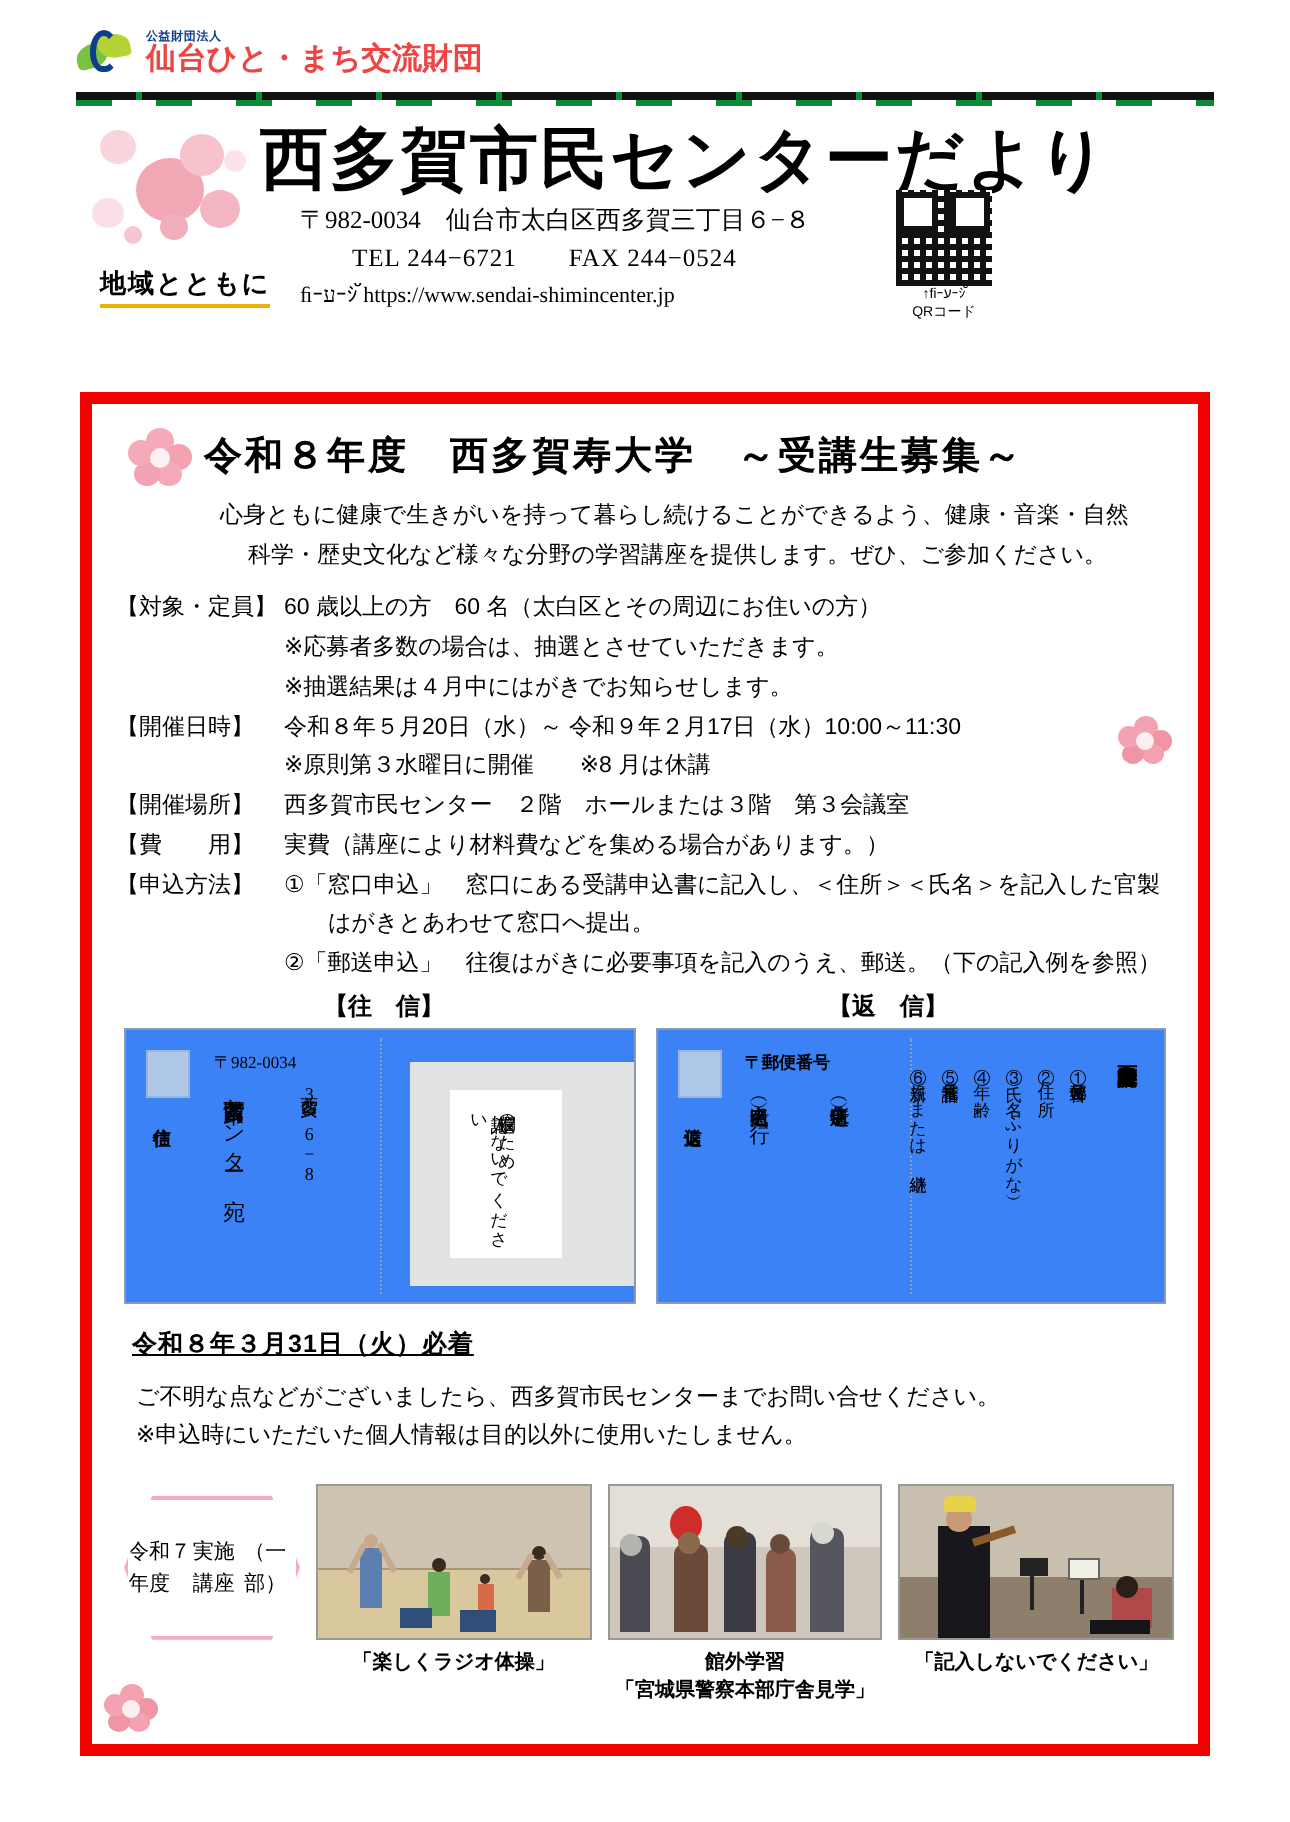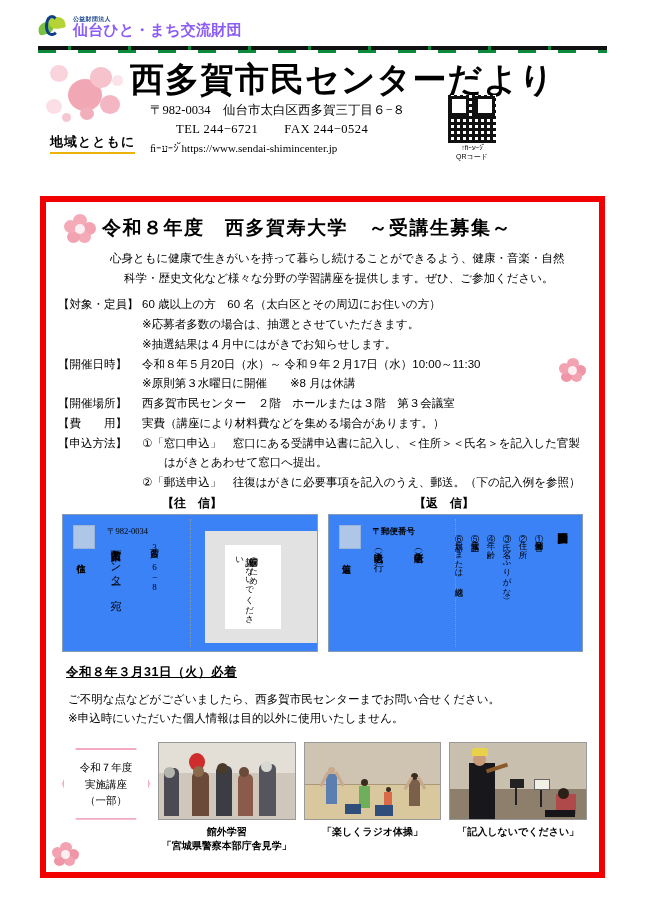--- a/index.html
+++ b/index.html
@@ -31,21 +31,21 @@
   }
   .org-logo .swirl {
     position: absolute; left: 7px; top: 1px;
     width: 14px; height: 21px;
     border: 3px solid #0e3d8c;
     border-radius: 50% 50% 45% 45%;
     border-right-color: transparent;
   }
   .org-text { line-height: 1.05; }
   .org-sub { font-size: 6px; color: #0e3d8c; font-weight: bold; letter-spacing: .3px; }
-  .org-name { font-size: 15px; color: #8b5cf6; font-weight: bold; letter-spacing: .2px; }
+  .org-name { font-size: 15px; color: #ef4444; font-weight: bold; letter-spacing: .2px; }
 
   
   .deco-rule {
     margin: 6px 38px 0 38px; height: 7px;
     background:
       repeating-linear-gradient(90deg, #0b8a3c 0 18px, transparent 18px 40px),
       repeating-linear-gradient(90deg, #111 0 30px, #0b8a3c 30px 33px, #111 33px 60px);
     background-position: 0 4px, 0 0;
     background-size: 40px 3px, 60px 4px;
     background-repeat: repeat-x, repeat-x;
@@ -194,21 +194,21 @@
     margin-top: 9px; padding-left: 10px;
     font-size: 11.5px; line-height: 1.65;
   }
 
   
   .photos { display: flex; align-items: flex-start; margin-top: 14px; padding-left: 4px; gap: 8px; }
   .hexbadge {
     width: 88px; height: 72px; flex: 0 0 88px;
     margin-top: 6px;
     position: relative;
-    display: flex; flex-direction: column;
+    display: flex; flex-direction: row;
     align-items: center; justify-content: center;
     font-size: 10.5px; line-height: 1.55;
     background: #fff;
     border: 2px solid #f3aac5;
     clip-path: polygon(16% 0, 84% 0, 100% 50%, 84% 100%, 16% 100%, 0 50%);
   }
   .photo-col { flex: 1; text-align: center; }
   .photo {
     width: 100%; height: 78px; border: 1px solid #999;
     position: relative; overflow: hidden;
@@ -386,38 +386,20 @@
     <div>ご不明な点などがございましたら、西多賀市民センターまでお問い合せください。</div>
     <div>※申込時にいただいた個人情報は目的以外に使用いたしません。</div>
   </div>
 
   <div class="photos">
 
     <div class="hexbadge">
       <div>令和７年度</div>
       <div>実施講座</div>
       <div>（一部）</div>
-    </div>
-
-    <div class="photo-col">
-      <div class="photo ph2">
-        <div style="position:absolute;left:22%;top:14%;width:16px;height:18px;background:#cf2c2c;border-radius:50%;"></div>
-        <div class="fig" style="left:4%;width:15px;height:48px;background:#4a4a52;"></div>
-        <div class="fig" style="left:24%;width:17px;height:44px;background:#6b4a3a;"></div>
-        <div class="fig" style="left:42%;width:16px;height:50px;background:#3c3c44;"></div>
-        <div class="fig" style="left:58%;width:15px;height:42px;background:#8a5a4a;"></div>
-        <div class="fig" style="left:74%;width:17px;height:52px;background:#55555e;"></div>
-        <div style="position:absolute;left:4%;top:32%;width:11px;height:11px;border-radius:50%;background:#b4b4ae;"></div>
-        <div style="position:absolute;left:25%;top:30%;width:11px;height:11px;border-radius:50%;background:#8a6a4a;"></div>
-        <div style="position:absolute;left:43%;top:26%;width:11px;height:11px;border-radius:50%;background:#4a3a2a;"></div>
-        <div style="position:absolute;left:59%;top:32%;width:10px;height:10px;border-radius:50%;background:#6a4a3a;"></div>
-        <div style="position:absolute;left:75%;top:24%;width:11px;height:11px;border-radius:50%;background:#d8d8d2;"></div>
-      </div>
-      <div class="pcap">館外学習</div>
-      <div class="pcap" style="margin-top:1px;">「宮城県警察本部庁舎見学」</div>
     </div>
 
     <div class="photo-col">
       <div class="photo ph1">
         <div class="wallsplit"></div>
         <div class="person" style="left:14%;width:16px;height:46px;">
           <div class="head" style="background:#c8a98d;"></div>
           <div class="body" style="height:30px;background:#5b7fb0;"></div>
           <div class="arm" style="left:-1px;top:4px;height:16px;transform:rotate(28deg);"></div>
           <div class="arm" style="right:-1px;top:4px;height:16px;transform:rotate(-28deg);"></div>
@@ -436,20 +418,38 @@
           <div class="arm" style="left:-1px;top:3px;height:14px;transform:rotate(30deg);"></div>
           <div class="arm" style="right:-1px;top:3px;height:14px;transform:rotate(-30deg);"></div>
         </div>
         <div style="position:absolute;left:30%;bottom:6%;width:16px;height:10px;background:#2f4f7a;"></div>
         <div style="position:absolute;left:52%;bottom:4%;width:18px;height:11px;background:#2f4f7a;"></div>
       </div>
       <div class="pcap">「楽しくラジオ体操」</div>
     </div>
 
     <div class="photo-col">
+      <div class="photo ph2">
+        <div style="position:absolute;left:22%;top:14%;width:16px;height:18px;background:#cf2c2c;border-radius:50%;"></div>
+        <div class="fig" style="left:4%;width:15px;height:48px;background:#4a4a52;"></div>
+        <div class="fig" style="left:24%;width:17px;height:44px;background:#6b4a3a;"></div>
+        <div class="fig" style="left:42%;width:16px;height:50px;background:#3c3c44;"></div>
+        <div class="fig" style="left:58%;width:15px;height:42px;background:#8a5a4a;"></div>
+        <div class="fig" style="left:74%;width:17px;height:52px;background:#55555e;"></div>
+        <div style="position:absolute;left:4%;top:32%;width:11px;height:11px;border-radius:50%;background:#b4b4ae;"></div>
+        <div style="position:absolute;left:25%;top:30%;width:11px;height:11px;border-radius:50%;background:#8a6a4a;"></div>
+        <div style="position:absolute;left:43%;top:26%;width:11px;height:11px;border-radius:50%;background:#4a3a2a;"></div>
+        <div style="position:absolute;left:59%;top:32%;width:10px;height:10px;border-radius:50%;background:#6a4a3a;"></div>
+        <div style="position:absolute;left:75%;top:24%;width:11px;height:11px;border-radius:50%;background:#d8d8d2;"></div>
+      </div>
+      <div class="pcap">館外学習</div>
+      <div class="pcap" style="margin-top:1px;">「宮城県警察本部庁舎見学」</div>
+    </div>
+
+    <div class="photo-col">
       <div class="photo ph3">
         <div class="player" style="left:14%;bottom:0;width:26px;height:56px;background:#17171c;"></div>
         <div style="position:absolute;left:17%;top:14%;width:13px;height:13px;border-radius:50%;background:#c89a78;"></div>
         <div style="position:absolute;left:16%;top:7%;width:16px;height:8px;background:#e8d24a;border-radius:3px 3px 0 0;"></div>
         <div style="position:absolute;left:26%;top:30%;width:22px;height:4px;background:#8a5a2a;transform:rotate(-18deg);"></div>
         <div class="stand" style="left:48%;bottom:18%;width:2px;height:24px;"></div>
         <div class="stand" style="left:44%;bottom:40%;width:14px;height:9px;"></div>
         <div class="stand" style="left:66%;bottom:16%;width:2px;height:26px;"></div>
         <div style="position:absolute;left:62%;bottom:38%;width:16px;height:11px;background:#f2efe4;border:1px solid #666;"></div>
         <div style="position:absolute;left:78%;bottom:6%;width:20px;height:20px;background:#b04a4a;"></div>

